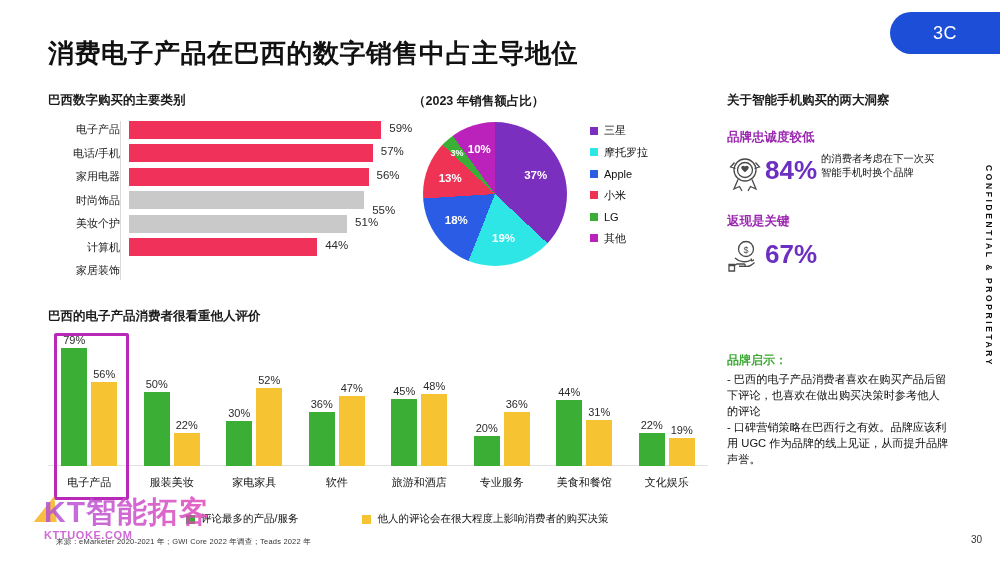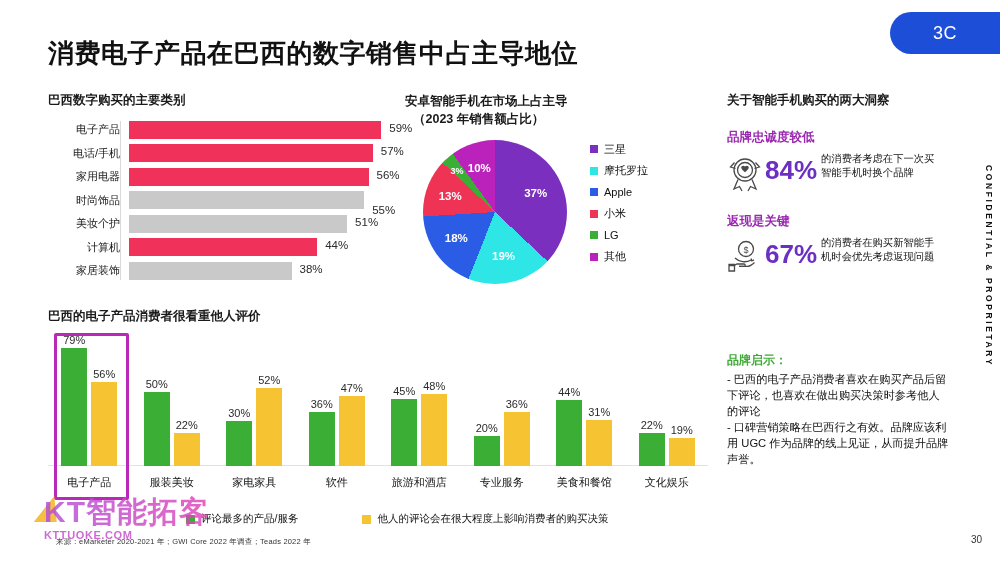--- a/index.html
+++ b/index.html
@@ -154,32 +154,27 @@
           </div>
           <div class="hrow">
             <div class="hlab">计算机</div>
             <div class="htrack">
               <div class="hfill" style="width: 188.185px; background: rgb(240, 50, 90);"></div>
               <div class="hval" style="left: 196.185px;">44%</div>
             </div>
           </div>
           <div class="hrow">
             <div class="hlab">家居装饰</div>
-            <div class="htrack">
-              <div class="hfill" style="width: 162.523px; background: rgb(201, 201, 201);"></div>
-              <div class="hval" style="left: 170.523px;">38%</div>
-            </div>
           </div>
         </div>
     </div>
   </div>
 
   <div id="pie-sec">
     <div class="sec-h hdr">
-      <div>安卓智能手机在市场上占主导</div>
       <div style="padding-left:8px">（2023 年销售额占比）</div>
     </div>
     <div class="pie-wrap">
       <div class="pie" id="pie-disc" style="background: conic-gradient(rgb(123, 47, 190) 0deg, rgb(123, 47, 190) 133.2deg, rgb(46, 230, 230) 133.2deg, rgb(46, 230, 230) 201.6deg, rgb(43, 92, 230) 201.6deg, rgb(43, 92, 230) 266.4deg, rgb(238, 51, 85) 266.4deg, rgb(238, 51, 85) 313.2deg, rgb(59, 174, 54) 313.2deg, rgb(59, 174, 54) 324deg, rgb(187, 34, 187) 324deg, rgb(187, 34, 187) 360deg);"></div>
       <div id="pie-labels">
           <div class="pie-lbl" style="left: 119.217px; top: 48.7312px;">37%</div>
           <div class="pie-lbl" style="left: 87.0346px; top: 111.892px;">19%</div>
           <div class="pie-lbl" style="left: 39.7852px; top: 94.0381px;">18%</div>
           <div class="pie-lbl" style="left: 33.7195px; top: 51.4181px;">13%</div>
           <div class="pie-lbl" style="left: 45.6118px; top: 27.9942px; font-size: 9px;">3%</div>
@@ -244,21 +239,20 @@
             <circle cx="19" cy="10" r="7.5"></circle>
             <text x="19" y="14" font-size="9" fill="#4a4a4a" stroke="none" text-anchor="middle" font-family="Liberation Sans, sans-serif">$</text>
             <path d="M8 19c4 4 11 5 16 2" stroke-dasharray="0"></path>
             <path d="M24 19.5l0.8 2.4 2.2-1"></path>
             <path d="M2 26.5h5l3-1.5h7c1.6 0 1.6 2.4 0 2.4h-5"></path>
             <path d="M2 25.5v6.5h5.5v-6.5z"></path>
             <path d="M12 27.4h8c2.5 0 6-2.6 7.5-4"></path>
           </svg>
         </div>
         <div class="ins-pct">67%</div>
-        <div class="ins-tx">的消费者在购买新智能手机时会优先考虑返现问题</div>
       </div>
     </div>
   </div>
 
   <div id="implications">
     <div class="imp-h">品牌启示：</div>
     <div class="imp-tx" style="white-space:pre-line">- 巴西的电子产品消费者喜欢在购买产品后留下评论，也喜欢在做出购买决策时参考他人的评论
 - 口碑营销策略在巴西行之有效。品牌应该利用 UGC 作为品牌的线上见证，从而提升品牌声誉。</div>
   </div>
 

